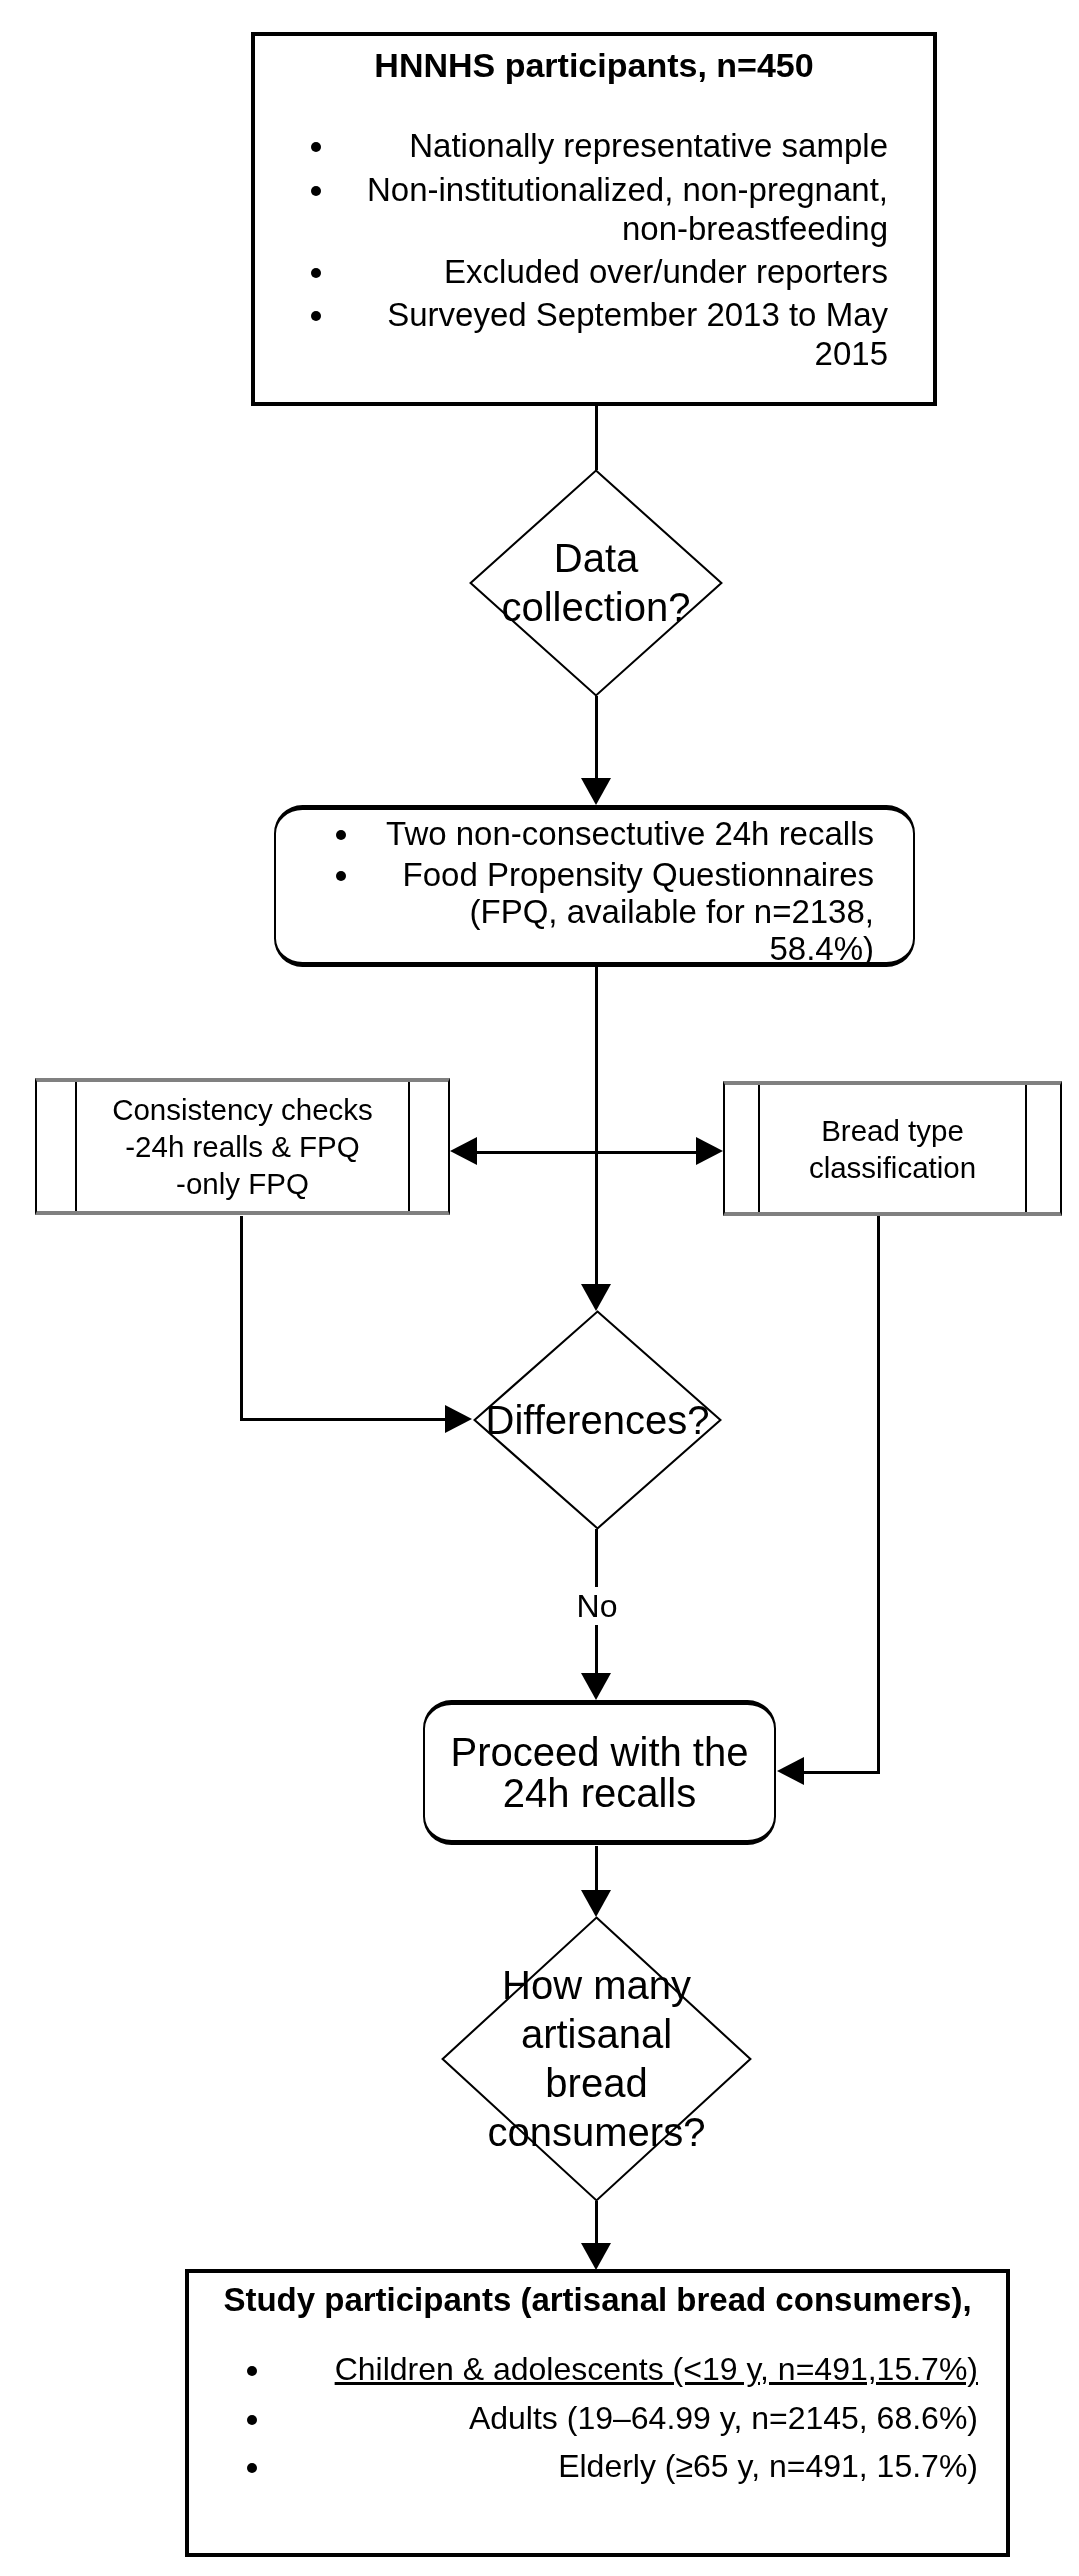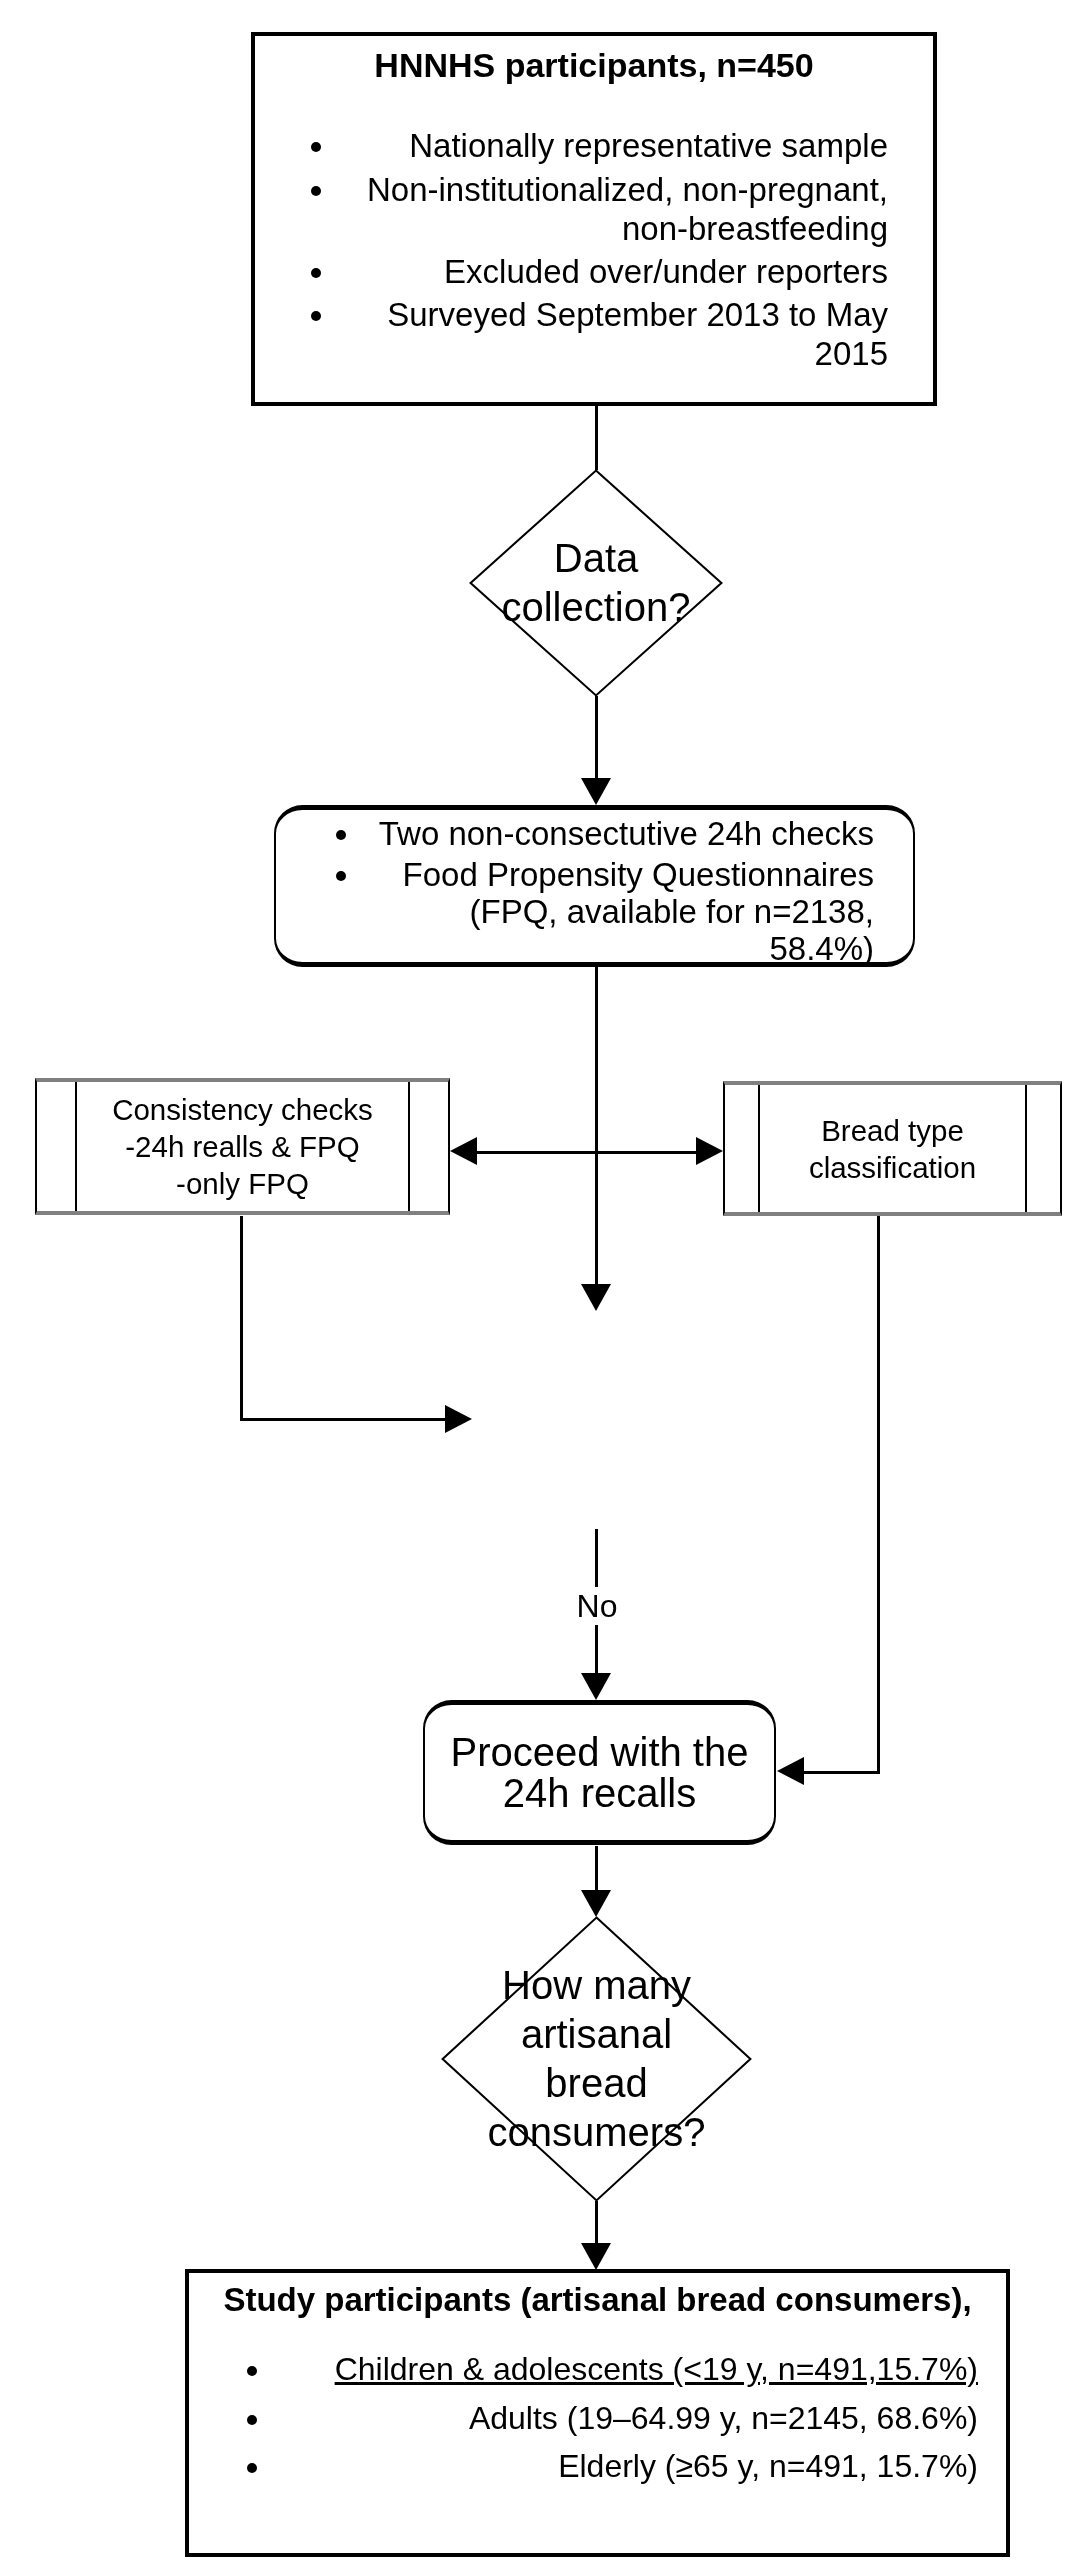--- a/index.html
+++ b/index.html
@@ -104,21 +104,21 @@
     <svg width="254" height="228" viewBox="0 0 490 440">
       <polygon points="245,3 487,220 245,437 3,220" fill="#ffffff" stroke="#000000" stroke-width="4"></polygon>
     </svg>
     <div class="diamond-label">
       <span style="width:197px;">Data collection?</span>
     </div>
   </div>
 
   <div class="round-box" style="left:274px; top:805px; width:641px; height:162px;">
     <ul class="fc-list" style="margin:5.2px 0 0 46px; padding-left:41px; width:511px; line-height:37px;">
-      <li>Two non-consectutive 24h checks</li>
+      <li>Two non-consectutive 24h recalls</li>
       <li>Food Propensity Questionnaires (FPQ, available for n=2138, 58.4%)</li>
     </ul>
   </div>
 
   <div class="proc-box" style="left:35px; top:1078px; width:415px; height:137px;">
     <div class="proc-inner" style="left:38px;"></div>
     <div class="proc-inner" style="right:38px;"></div>
     <div class="centerer">
       <div class="side-label">
         <div>Consistency checks</div>
@@ -132,20 +132,28 @@
     <div class="proc-inner" style="left:33px;"></div>
     <div class="proc-inner" style="right:33px;"></div>
     <div class="centerer">
       <div class="side-label">
         <div>Bread type</div>
         <div>classification</div>
       </div>
     </div>
   </div>
 
+  <div class="diamond" style="left:473px; top:1310px; width:249px; height:220px;">
+    <svg width="249" height="220" viewBox="0 0 480 424">
+      <polygon points="240,3 477,212 240,421 3,212" fill="#ffffff" stroke="#000000" stroke-width="4"></polygon>
+    </svg>
+    <div class="diamond-label">
+      <span style="width:238px;">Differences?</span>
+    </div>
+  </div>
 
   <div class="no-label" style="left:597px; top:1587px;">No</div>
 
   <div class="round-box" style="left:423px; top:1700px; width:353px; height:145px;">
     <div class="centerer">
       <div class="proceed-label" style="width:311px;">Proceed with the 24h recalls</div>
     </div>
   </div>
 
   <div class="diamond" style="left:441px; top:1916px; width:311px; height:286px;">

